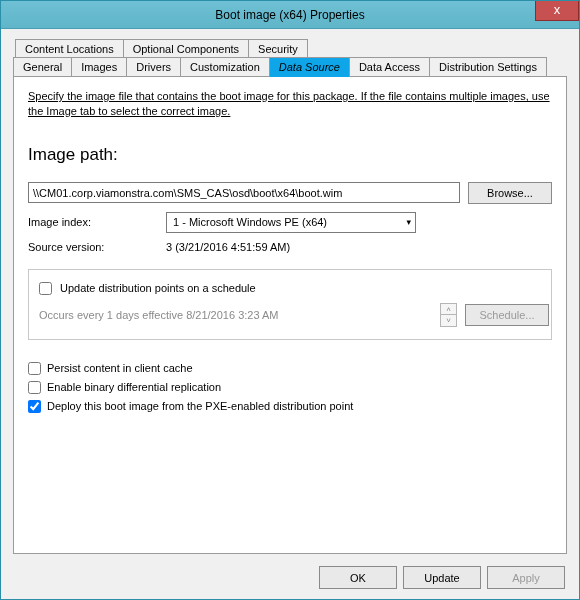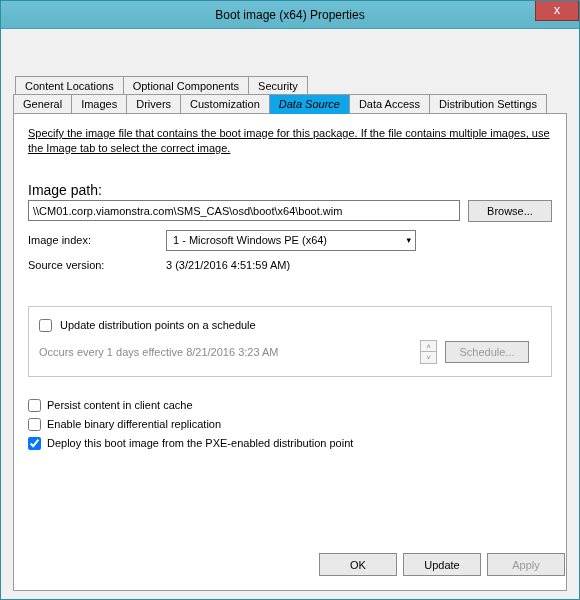--- a/index.html
+++ b/index.html
@@ -54,21 +54,20 @@
     position: relative;
   }
   .tabs {
     position: relative;
   }
   .tabrow {
     display: flex;
     gap: 0;
     position: relative;
     z-index: 1;
-    margin-top: 37px;
   }
   .tabrow.row2 { margin-top: -1px; z-index: 2; }
   .tab {
     border: 1px solid #9a9a9a;
     border-bottom: none;
     background: #f0f0f0;
     padding: 3px 9px 3px 9px;
     font-size: 11px;
     cursor: pointer;
     margin-right: -1px;
@@ -90,21 +89,21 @@
     height: 478px;
     position: relative;
   }
   .desc {
     font-size: 11px;
     color: #000;
     line-height: 1.35;
     margin-bottom: 26px;
     text-decoration: underline;
   }
-  .label { font-size: 14px; margin-bottom: 2px; }
+  .label { font-size: 17px; margin-bottom: 17px; }
   .row-inline { display: flex; align-items: center; gap: 8px; margin-bottom: 8px;}
   .path-input {
     flex: 1;
     height: 21px;
     border: 1px solid #7a7a7a;
     background: #fff;
     font-size: 11px;
     padding: 1px 4px;
     font-family: inherit;
   }
@@ -135,22 +134,22 @@
     justify-content: space-between;
     padding: 0 4px 0 6px;
     cursor: pointer;
   }
   .chev {
     font-size: 9px;
     line-height: 1;
   }
   .groupbox {
     border: 1px solid #c8c8c8;
-    margin-top: 35px;
-    padding: 12px 22px 12px 10px;
+    margin-top: 16px;
+    padding: 12px 2px 12px 10px;
     position: relative;
     color: #8a8a8a;
   }
   .groupbox .gb-row { display: flex; align-items: center; gap: 8px; }
   .checkbox {
     width: 13px;
     height: 13px;
     margin: 0;
     vertical-align: middle;
   }
@@ -174,21 +173,21 @@
   .check-list .chk-row {
     display: flex;
     align-items: center;
     gap: 6px;
     margin-bottom: 6px;
     font-size: 11px;
     color: #000;
   }
   .buttonbar {
     position: absolute;
-    bottom: 23px;
+    bottom: 10px;
     right: 14px;
     display: flex;
     gap: 6px;
   }
   .buttonbar .btn { min-width: 78px; height: 23px; }
 </style>
 </head>
 <body>
 
 <div class="window">

